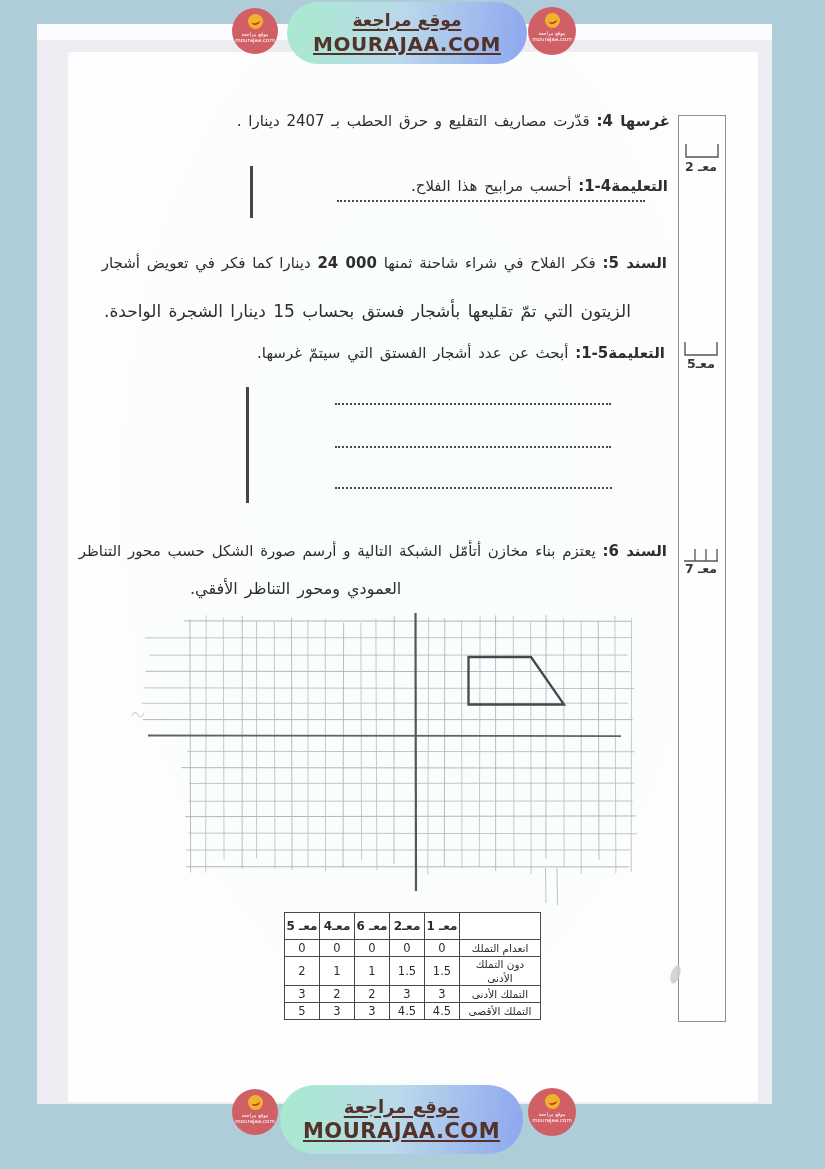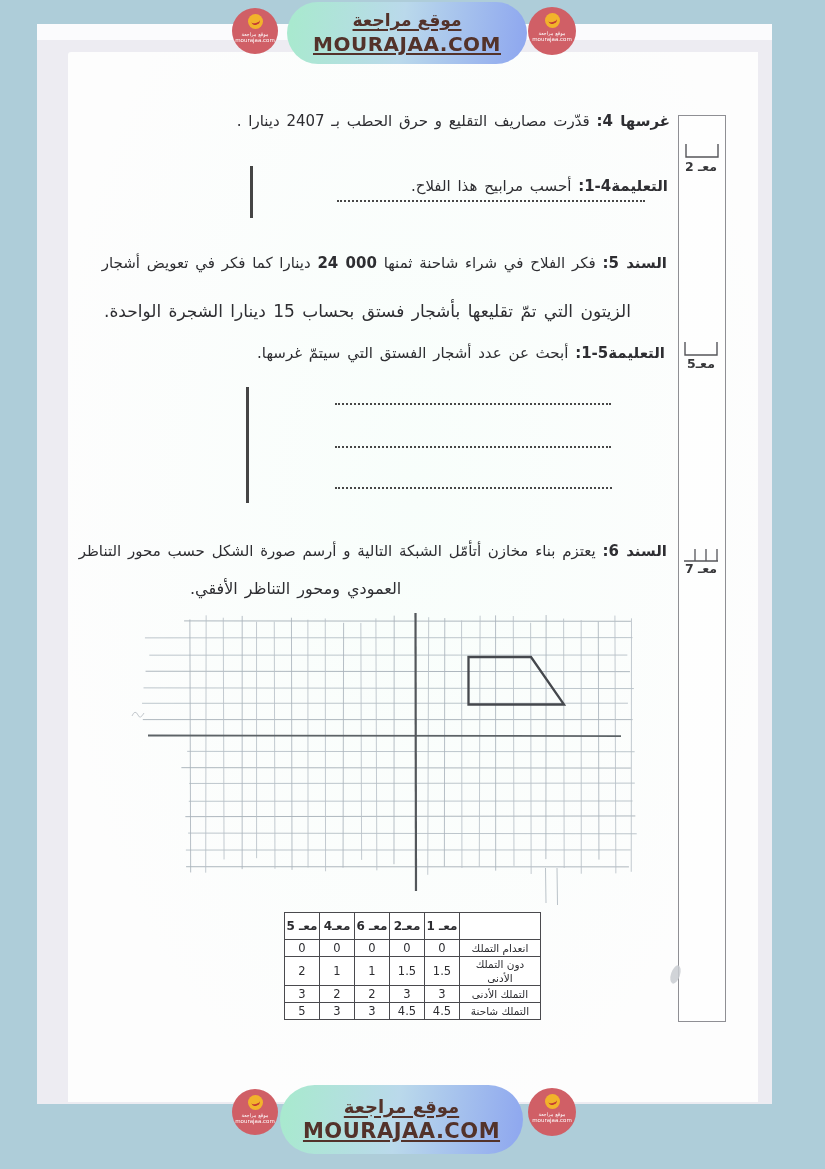--- a/index.html
+++ b/index.html
@@ -195,21 +195,21 @@
       </tr>
       <tr>
         <td class="lbl">التملك الأدنى</td>
         <td>3</td>
         <td>3</td>
         <td>2</td>
         <td>2</td>
         <td>3</td>
       </tr>
       <tr>
-        <td class="lbl">التملك شاحنة</td>
+        <td class="lbl">التملك الأقصى</td>
         <td>4.5</td>
         <td>4.5</td>
         <td>3</td>
         <td>3</td>
         <td>5</td>
       </tr>
     </tbody>
   </table>
 
   <div class="pill pill-f">

